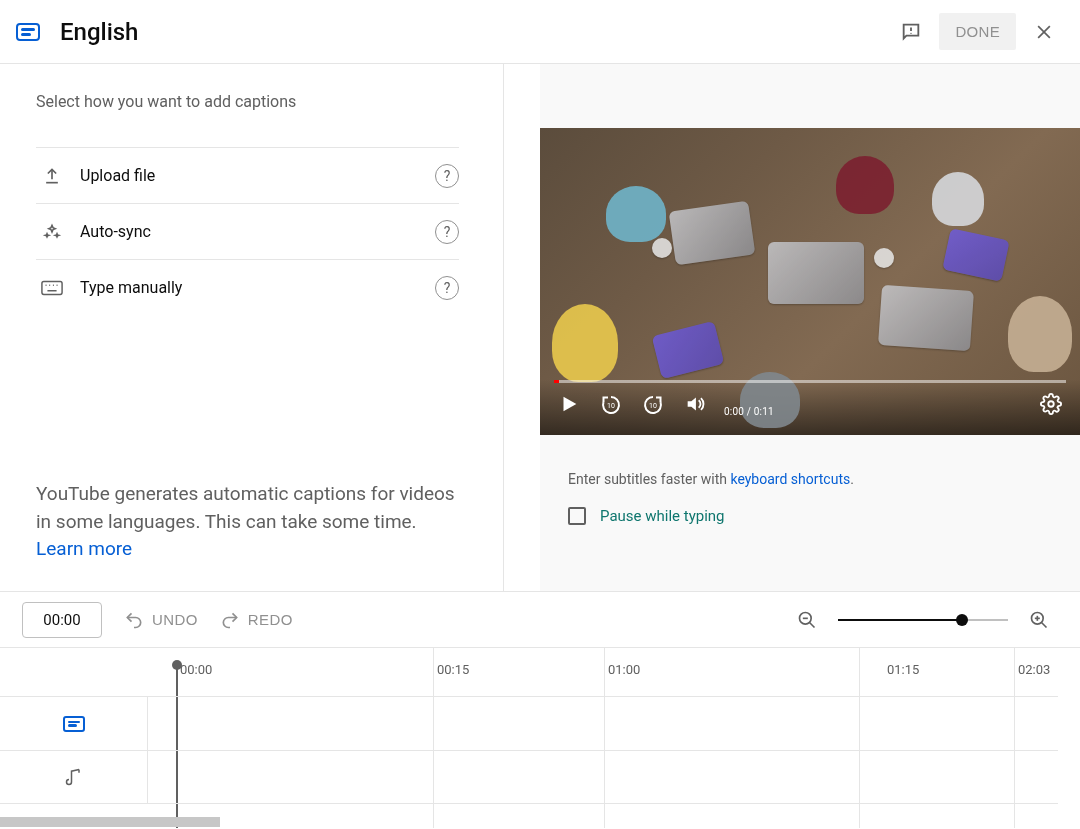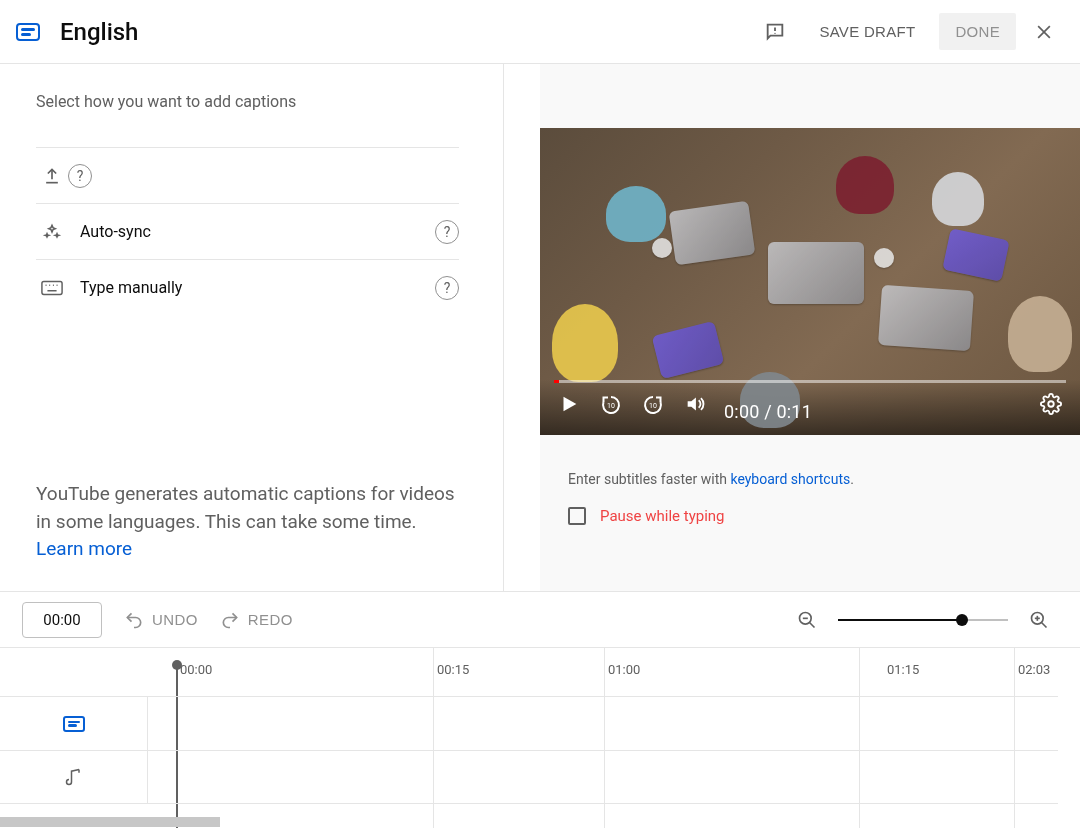--- a/index.html
+++ b/index.html
@@ -112,29 +112,29 @@
     position:absolute; left:0; right:0; bottom:0; height:56px;
     display:flex; align-items:center; gap:16px;
     padding: 0 16px 6px 16px; color:#fff;
   }
   .vprogress {
     position:absolute; left:14px; right:14px; bottom:52px;
     height:3px; background:rgba(255,255,255,.5);
   }
   .vprogress .prog-fill { height:100%; width:1%; background:#ff0000; }
   .vbtn { width:26px; height:26px; display:flex; align-items:center; justify-content:center; cursor:pointer; }
-  .vtime { font-size:18px; letter-spacing:.2px;margin-top:15px; }
+  .vtime { font-size:10px; letter-spacing:.2px;margin-top:15px; }
   .vspacer { flex:1; }
 
   .under-player {
     padding:36px 28px; font-size:14px; color:#606060;
   }
   .checkbox-row {
     display:flex; align-items:center; gap:14px;
-    margin-top:20px; color:#ef4444; font-size:15px;
+    margin-top:20px; color:#0f766e; font-size:15px;
   }
   .checkbox-box {
     width:18px; height:18px; border:2px solid #606060; border-radius:2px;
   }
 
   
   .tl-toolbar {
     height:56px; border-top:1px solid #e5e5e5;
     display:flex; align-items:center; padding:0 28px 0 22px; gap:22px;
   }
@@ -210,21 +210,20 @@
   <h1>English</h1>
   <div class="header-spacer"></div>
   <div class="header-actions">
     <button class="icon-btn" aria-label="feedback">
       <svg width="22" height="22" viewBox="0 0 24 24" fill="none" stroke="#606060" stroke-width="2">
         <path d="M4 4h16v12H7l-3 3V4z"></path>
           <line x1="12" y1="7" x2="12" y2="11"></line>
           <circle cx="12" cy="13.5" r="0.7" fill="#606060" stroke="none"></circle>
       </svg>
     </button>
-    <button class="hdr-btn">SAVE DRAFT</button>
     <button class="hdr-btn disabled">DONE</button>
     <button class="icon-btn" aria-label="close">
       <svg width="20" height="20" viewBox="0 0 24 24" stroke="#606060" stroke-width="2">
         <line x1="5" y1="5" x2="19" y2="19"></line>
           <line x1="19" y1="5" x2="5" y2="19"></line>
       </svg>
     </button>
   </div>
 </div>
 
@@ -234,20 +233,21 @@
     <div class="prompt">Select how you want to add captions</div>
 
     <div class="option-row">
       <span class="opt-icon">
         <svg width="20" height="20" viewBox="0 0 24 24" fill="none" stroke="#606060" stroke-width="2">
             <path d="M12 16V4"></path>
             <path d="M7 9l5-5 5 5"></path>
             <path d="M5 20h14"></path>
           </svg>
       </span>
+      <span class="opt-label">Upload file</span>
       <span class="help-circle">?</span>
     </div>
 
     <div class="option-row">
       <span class="opt-icon">
         <svg width="20" height="20" viewBox="0 0 24 24" fill="none" stroke="#606060" stroke-width="1.8">
           <path d="M12 4l1.2 2.8L16 8l-2.8 1.2L12 12l-1.2-2.8L8 8l2.8-1.2z"></path>
             <path d="M18 14l.7 1.6L20 16l-1.3.4L18 18l-.7-1.6L16 16l1.3-.4z"></path>
             <path d="M6 14l.7 1.6L8 16l-1.3.4L6 18l-.7-1.6L4 16l1.3-.4z"></path>
         </svg>

